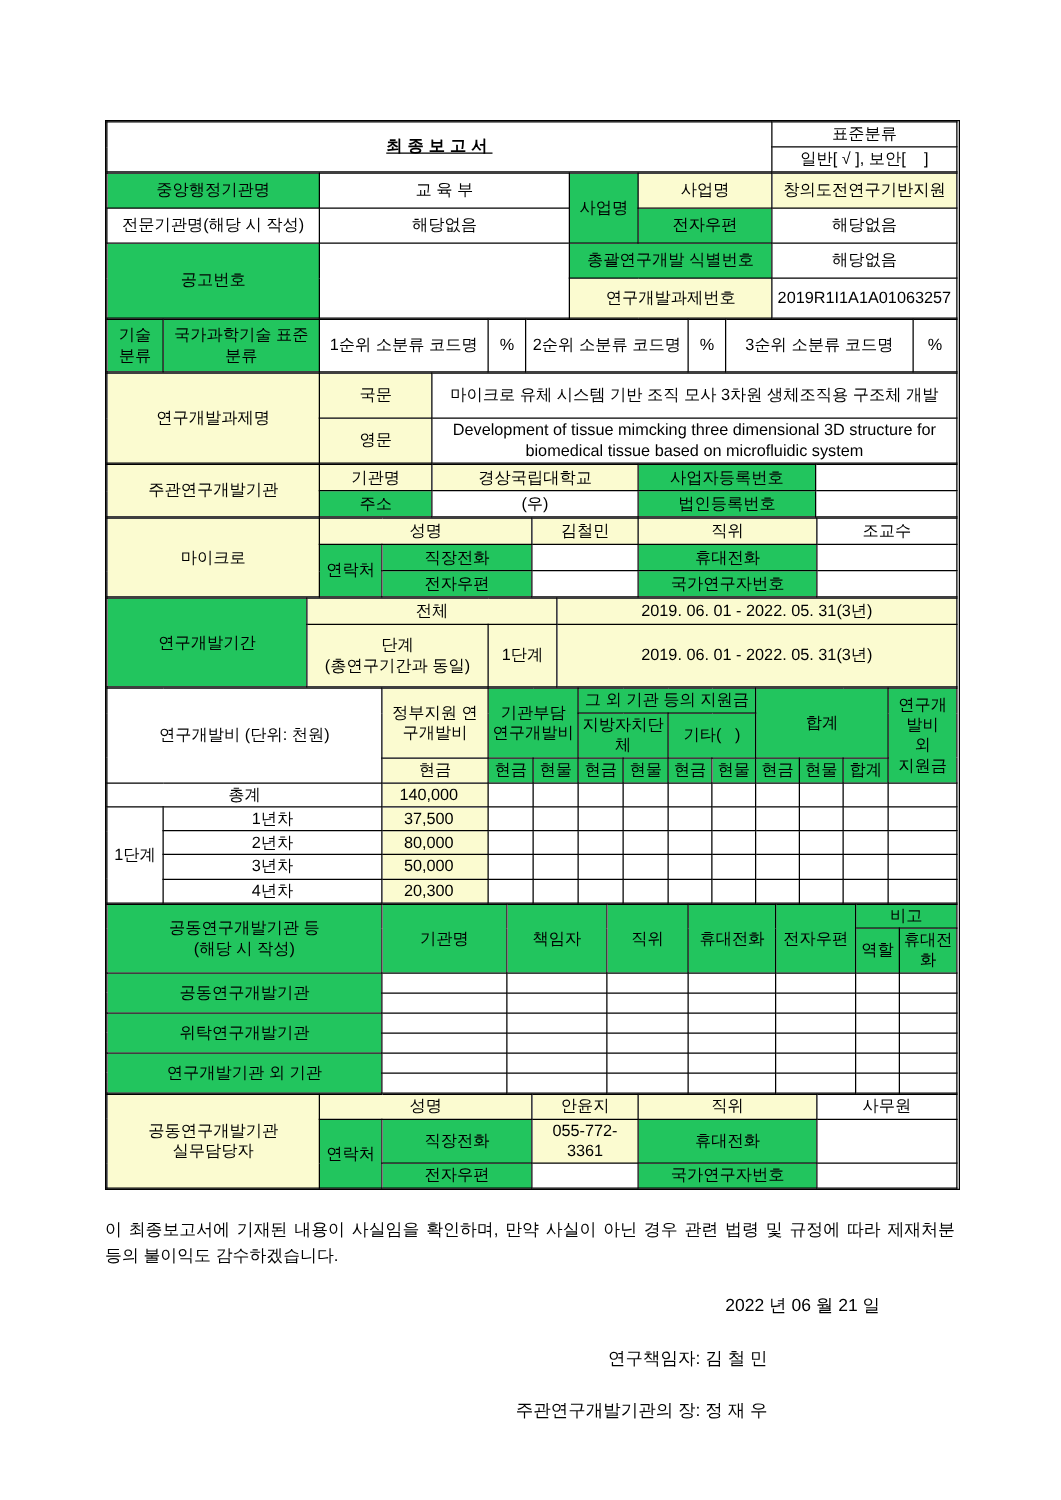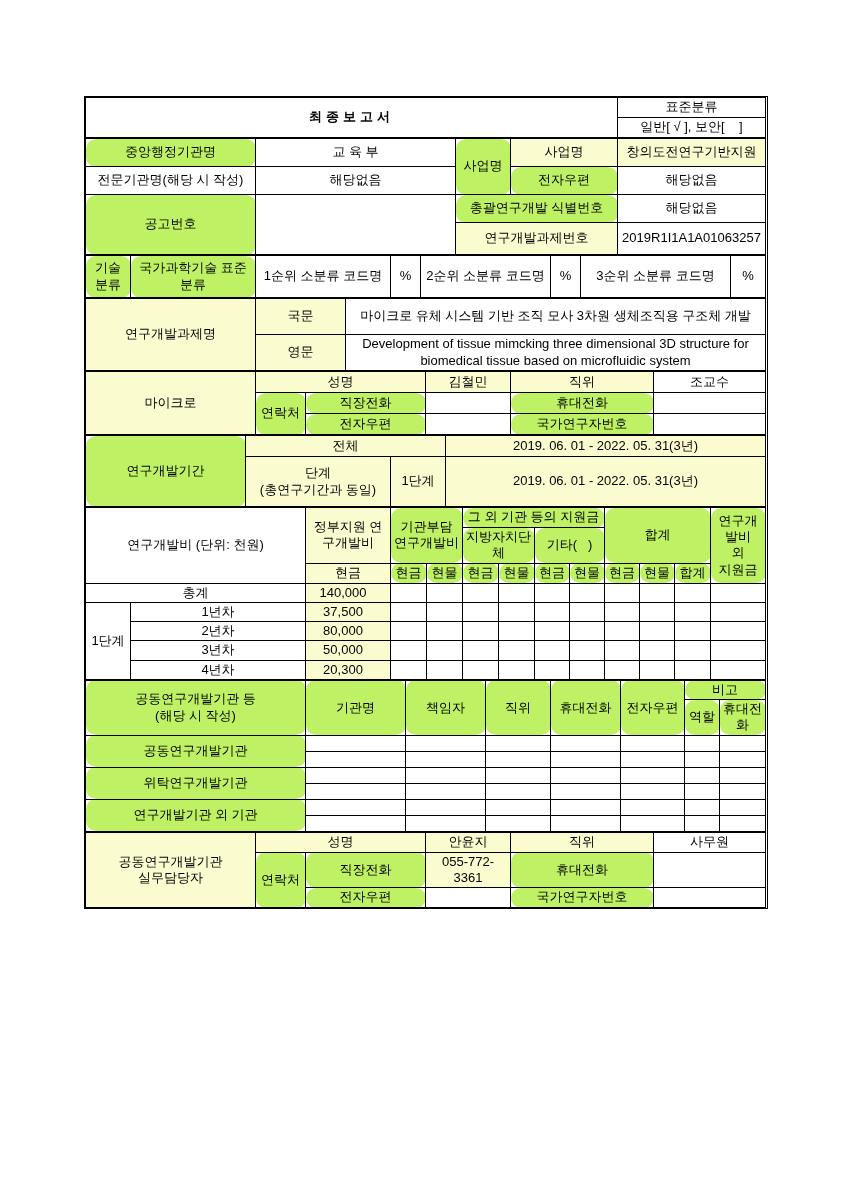--- a/index.html
+++ b/index.html
@@ -1,25 +1,25 @@
 <!DOCTYPE html>
 <html><head>
 <meta charset="utf-8">
 <style>
   html,body{margin:0;padding:0;background:#fff;}
   body{width:849px;height:1200px;font-family:"Liberation Sans","DejaVu Sans",sans-serif;color:#000;}
   .page{padding:96px 0 0 84px;}
   .form{width:682px;border:1px solid #000;}
   table.tbl{border-collapse:collapse;table-layout:fixed;width:680px;}
   table.tbl td{border:1px solid #000;font-size:13px;text-align:center;vertical-align:middle;padding:1px 2px;overflow:hidden;line-height:1.25;}
-  .g{background:#bef264;border-radius:10px;}
+  .g{background:#22c55e;}
   .y{background:#fbfbd0;}
   .l{text-align:left;}
   .num{text-align:right;padding-right:12px !important;}
-  .title-cell{font-size:27px;font-weight:bold;letter-spacing:4px;}
+  .title-cell{font-size:27px;font-weight:bold;letter-spacing:4px;text-decoration:underline;}
   .small{font-size:12px;}
   .xsmall{font-size:11px;}
   .tiny{font-size:9.5px;line-height:1.15;}
   .break{word-break:break-all;}
   .statement{width:680px;margin-top:22px;font-size:13.5px;line-height:1.55;text-align:justify;word-break:keep-all;}
   .date-line{width:680px;margin-top:20px;font-size:14px;text-align:right;padding-right:60px;box-sizing:border-box;}
   .sign-line{width:680px;margin-top:24px;font-size:14px;text-align:right;padding-right:150px;box-sizing:border-box;}
 </style>
 </head>
 <body>
@@ -119,20 +119,44 @@
       <td class="y">국문</td>
       <td>마이크로 유체 시스템 기반 조직 모사 3차원 생체조직용 구조체 개발</td>
     </tr>
     <tr style="height:36px">
       <td class="y">영문</td>
       <td class="small">Development of tissue mimcking three dimensional 3D structure for biomedical tissue based on microfluidic system</td>
     </tr>
   </tbody>
       </table>
 
+  <table class="tbl">
+    <colgroup>
+          <col style="width:170px">
+          <col style="width:90px">
+          <col style="width:165px">
+          <col style="width:142px">
+          <col style="width:113px">
+        </colgroup>
+    <tbody>
+          <tr style="height:21px">
+      <td rowspan="2" class="y">주관연구개발기관</td>
+      <td class="y">기관명</td>
+      <td class="y">경상국립대학교</td>
+      <td class="g small">사업자등록번호</td>
+      <td></td>
+    </tr>
+    <tr style="height:21px">
+      <td class="g">주소</td>
+      <td class="l">(우)</td>
+      <td class="g small">법인등록번호</td>
+      <td></td>
+    </tr>
+  </tbody>
+      </table>
 
   <table class="tbl">
     <colgroup>
           <col style="width:170px">
           <col style="width:50px">
           <col style="width:120px">
           <col style="width:85px">
           <col style="width:143px">
           <col style="width:112px">
         </colgroup>
@@ -422,17 +446,21 @@
       <td class="g">전자우편</td>
       <td></td>
       <td class="g">국가연구자번호</td>
       <td></td>
     </tr>
   </tbody>
       </table>
 
 </div>
 
-
-
-
+<div class="statement">이 최종보고서에 기재된 내용이 사실임을 확인하며, 만약 사실이 아닌 경우 관련 법령 및 규정에 따라 제재처분 등의 불이익도 감수하겠습니다.</div>
+
+<div class="date-line">2022 년 06 월 21 일</div>
+
+<div class="sign-line">연구책임자: 김 철 민</div>
+
+<div class="sign-line">주관연구개발기관의 장: 정 재 우</div>
 
 </div>
 
 </body></html>

